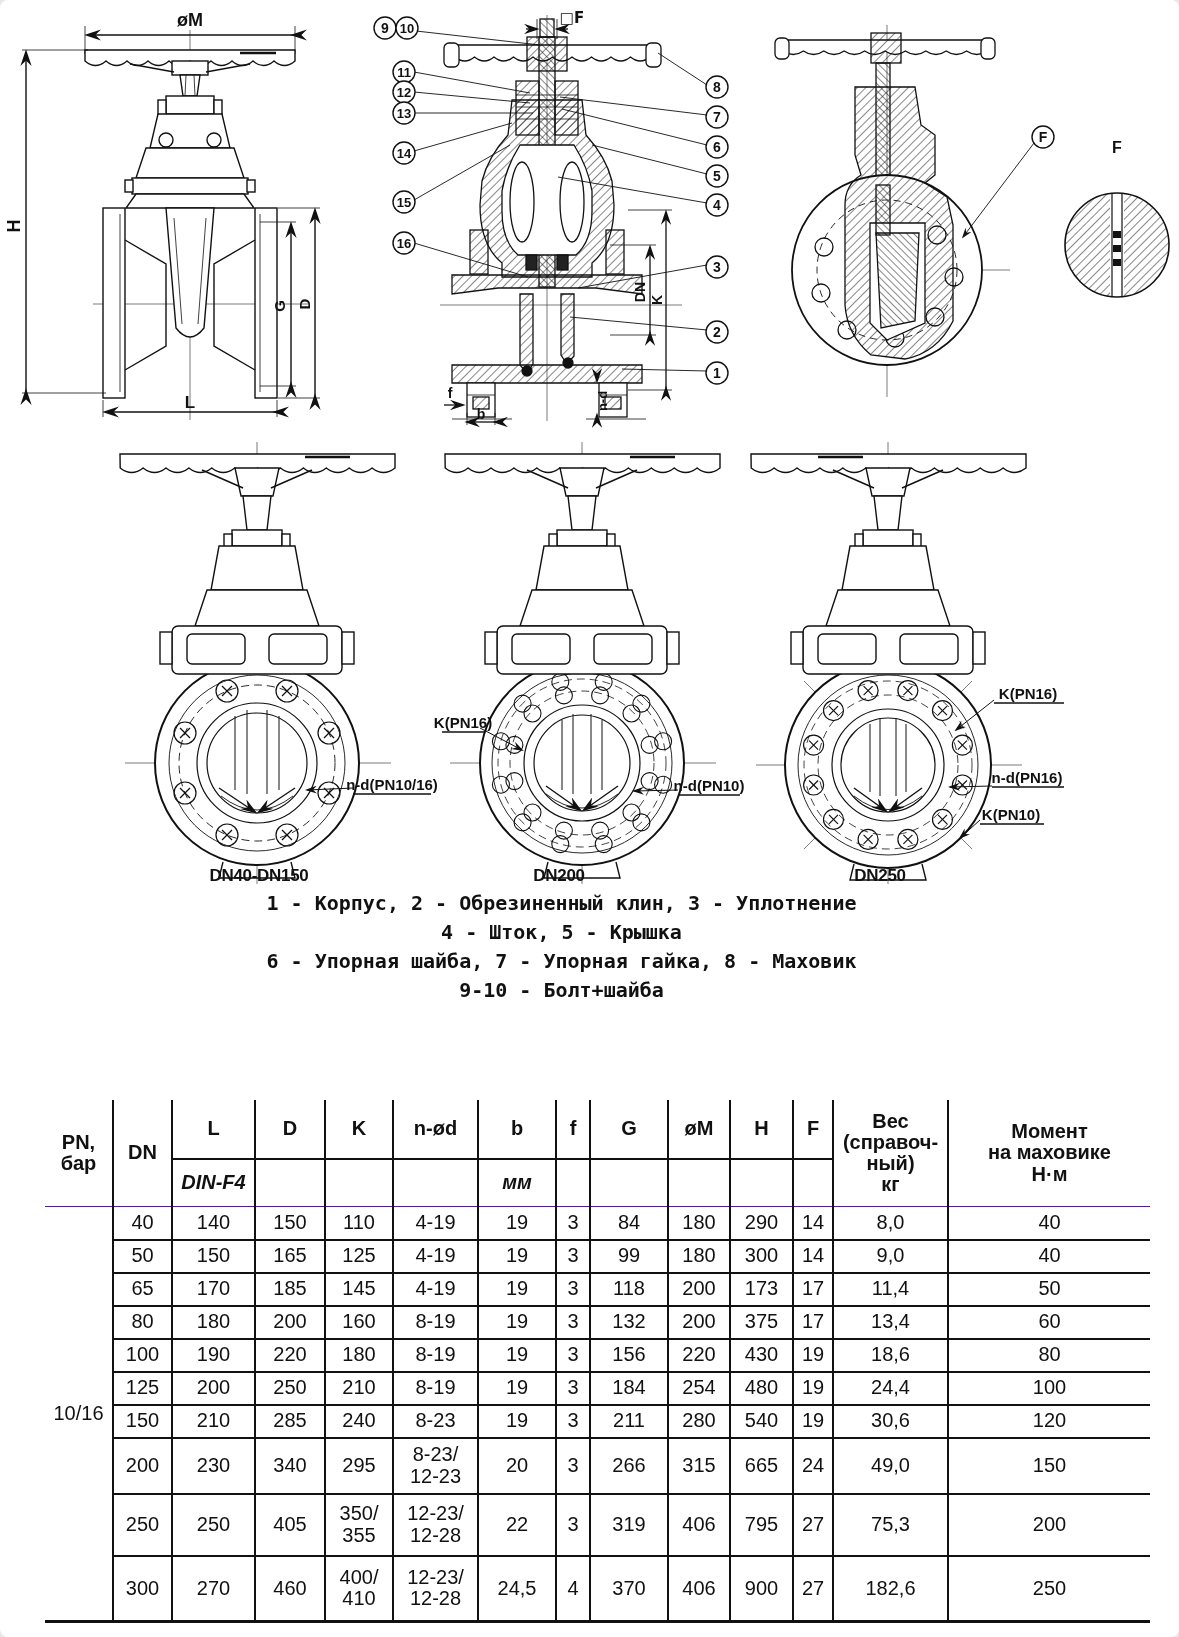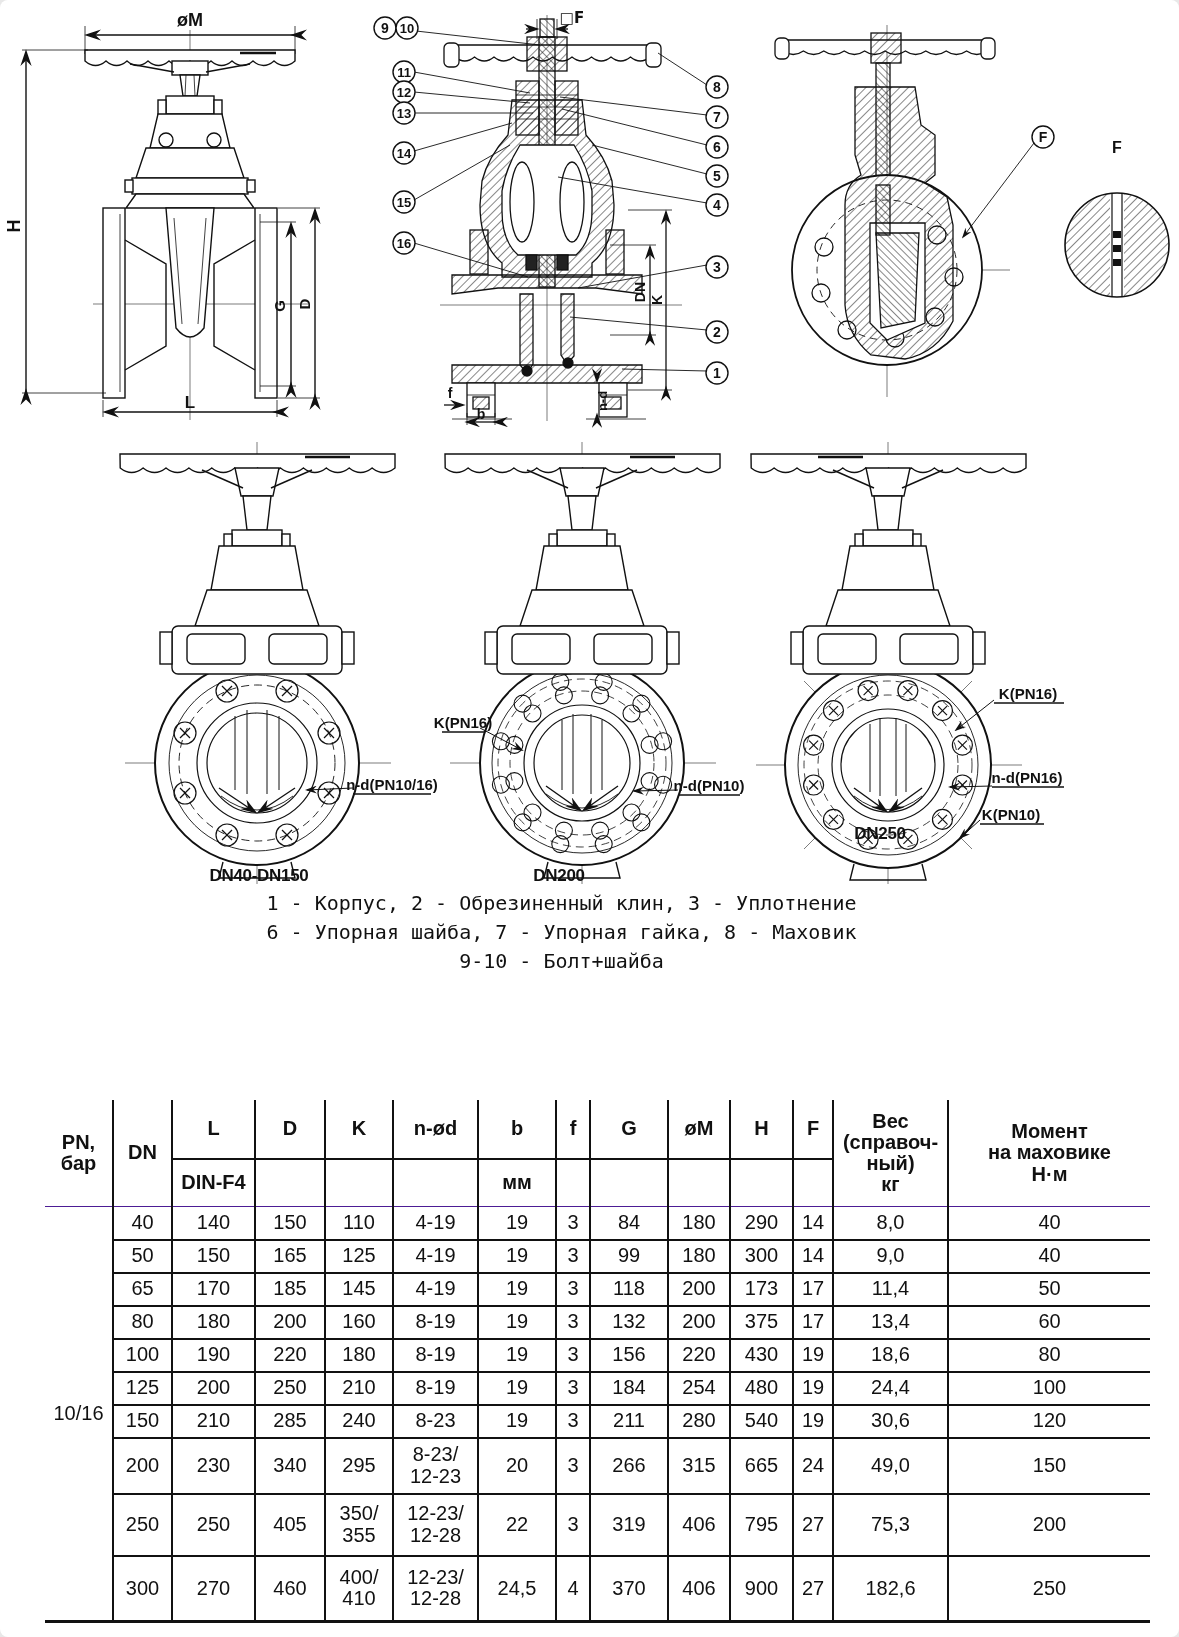--- a/index.html
+++ b/index.html
@@ -2,32 +2,32 @@
 <html><head>
 <meta charset="utf-8">
 <style>
   html,body{margin:0;padding:0;background:#e8e8e8;}
   .page{position:relative;width:1179px;height:1637px;background:#ffffff;
         font-family:"Liberation Sans",sans-serif;color:#111;overflow:hidden;border-radius:8px;}
   svg{position:absolute;overflow:visible;}
   svg text{font-family:"Liberation Sans",sans-serif;font-weight:bold;fill:#111;}
   .cap{position:absolute;font-weight:bold;font-size:17px;letter-spacing:-0.3px;text-align:center;width:220px;}
   .legend{position:absolute;top:889px;left:0;width:1123px;text-align:center;
-          font-family:"DejaVu Sans Mono",monospace;font-weight:normal;font-size:20px;line-height:29px;}
+          font-family:"DejaVu Sans Mono",monospace;font-weight:bold;font-size:20px;line-height:29px;}
   .legend .lline{white-space:pre;}
   .legend .lline.gap{margin-top:21px;}
   table.spec{position:absolute;left:45px;top:1100px;border-collapse:collapse;table-layout:fixed;
              width:1105px;font-family:"Liberation Sans",sans-serif;}
   table.spec th,table.spec td{border-left:2px solid #111;text-align:center;vertical-align:middle;
              padding:0;white-space:pre-line;line-height:1.06;}
   table.spec .nb{border-left:none;}
   table.spec thead th{font-weight:bold;font-size:20px;}
   table.spec thead .dimh{border-bottom:2px solid #111;height:58px;}
   table.spec thead .hb{border-bottom:1px solid #4c1d95;}
-  table.spec thead .subr th{height:46px;}
+  table.spec thead .subr th{height:46px;font-style:italic;}
   table.spec tbody td{font-size:20px;font-weight:normal;border-top:2px solid #111;}
   table.spec tbody tr:first-child td{border-top:none;}
   table.spec tbody td.pn-cell{border-left:none;border-top:none;border-bottom:3px solid #111;}
   table.spec tbody tr:last-child td{border-bottom:3px solid #111;}
   .r33{height:33px;} .r56{height:56px;} .r62{height:62px;} .r66{height:66px;}
 </style>
 </head>
 <body>
 
 <div class="page">
@@ -550,24 +550,25 @@
       <line x1="266" y1="265" x2="336" y2="265" stroke-width="1.4"></line>
       <line x1="264" y1="348" x2="222" y2="349" stroke-width="1" marker-end="url(#ar6)"></line>
       <line x1="264" y1="349" x2="336" y2="349" stroke-width="1.4"></line>
       <line x1="252" y1="382" x2="232" y2="400" stroke-width="1" marker-end="url(#ar6)"></line>
       <line x1="252" y1="386" x2="316" y2="386" stroke-width="1.4"></line>
     </g>
     <text x="300" y="261" font-size="15" text-anchor="middle">K(PN16)</text>
     <text x="299" y="345" font-size="15" text-anchor="middle">n-d(PN16)</text>
     <text x="283" y="382" font-size="15" text-anchor="middle">K(PN10)</text>
   </svg>
-  <div class="cap" style="left:770px;top:824px">DN250</div>
+  <div class="cap" style="left:770px;top:866px">DN250</div>
 
   <div class="legend">
     <div class="lline">1 - Корпус, 2 - Обрезиненный клин, 3 - Уплотнение</div>
+    <div class="lline">4 - Шток, 5 - Крышка</div>
     <div class="lline">6 - Упорная шайба, 7 - Упорная гайка, 8 - Маховик</div>
     <div class="lline">9-10 - Болт+шайба</div>
   </div>
 
   <table class="spec">
     <colgroup>
       <col style="width:68px">
         <col style="width:59px">
         <col style="width:83px">
         <col style="width:70px">

